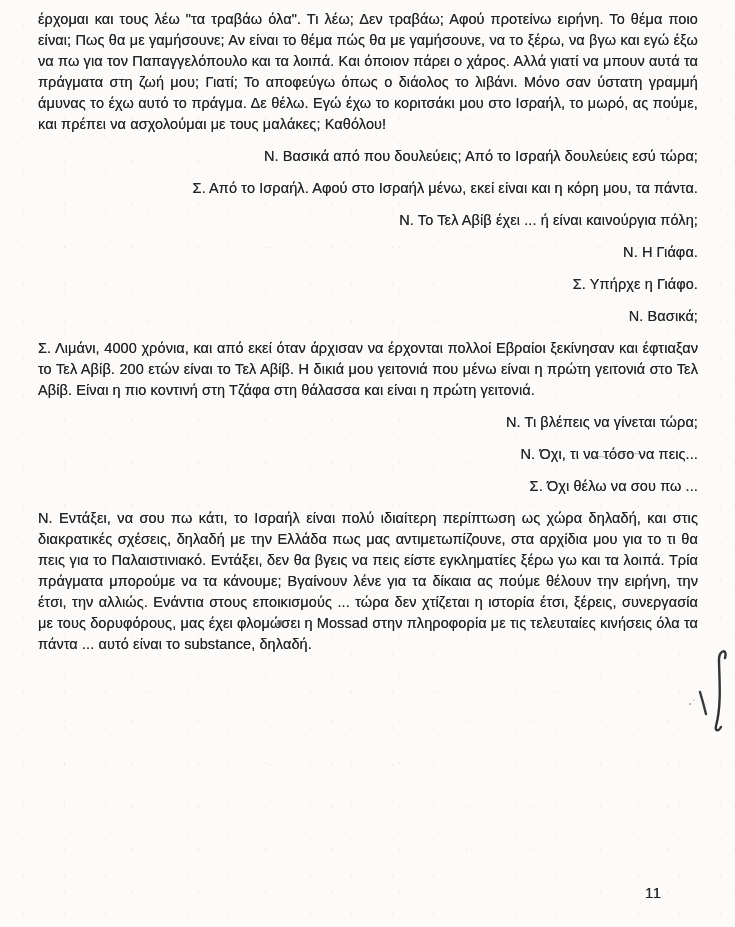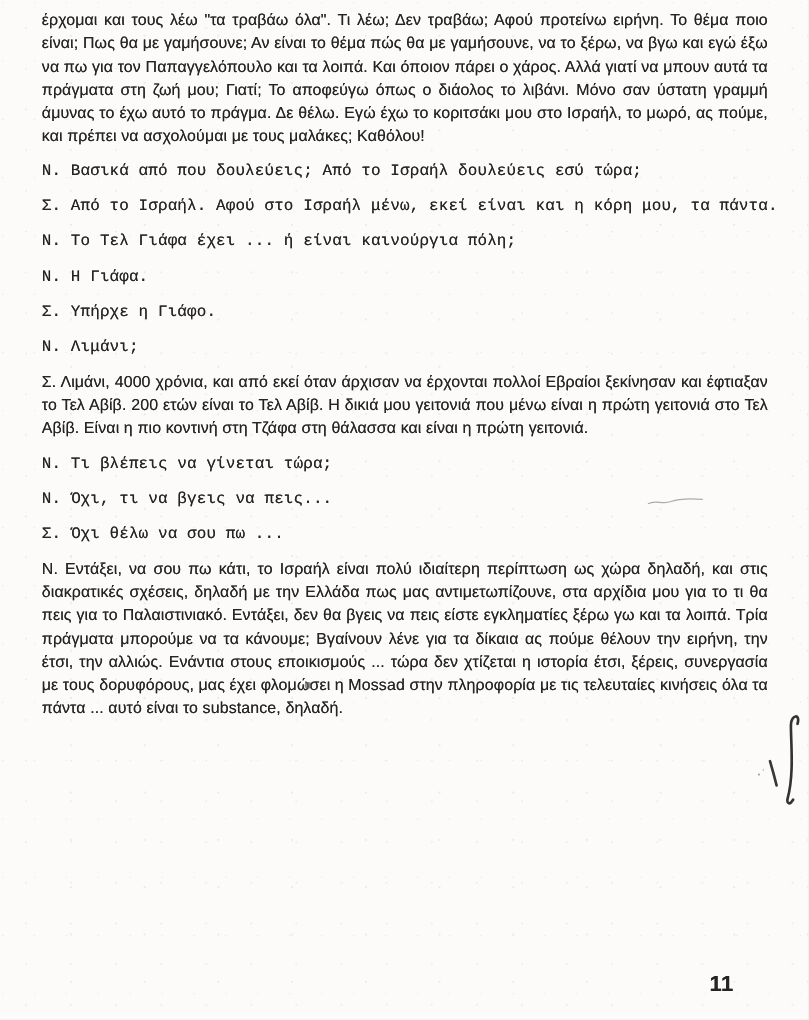--- a/index.html
+++ b/index.html
@@ -38,27 +38,27 @@
     width: 660px;
   }
   .content p {
     margin: 0 0 11px 0;
     font-size: 14.5px;
     line-height: 21px;
     letter-spacing: 0.1px;
     text-shadow: 0 0 0.5px rgba(35,35,35,0.75);
   }
   .para { text-align: justify; }
-  .turn { text-align: left; white-space: nowrap; font-family: Liberation Mono, monospace; }
+  .turn { text-align: right; white-space: nowrap; }
   .page-number {
     position: absolute;
     left: 645px;
     top: 884px;
-    font-size: 20px;
-    font-weight: 700;
+    font-size: 15px;
+    font-weight: 400;
     letter-spacing: 0.5px;
     text-shadow: 0 0 0.5px rgba(35,35,35,0.8);
   }
   
   .speckle {
     position: absolute;
     pointer-events: none;
     background-image:
       radial-gradient(circle, #5f5f5f 0.7px, transparent 1.2px),
       radial-gradient(circle, #8a8a8a 0.6px, transparent 1.1px),
@@ -100,27 +100,27 @@
 </style>
 </head>
 <body>
 
 <div class="page">
 
   <div class="content">
     <p class="para">έρχομαι και τους λέω "τα τραβάω όλα". Τι λέω; Δεν τραβάω; Αφού προτείνω ειρήνη. Το θέμα ποιο είναι; Πως θα με γαμήσουνε; Αν είναι το θέμα πώς θα με γαμήσουνε, να το ξέρω, να βγω και εγώ έξω να πω για τον Παπαγγελόπουλο και τα λοιπά. Και όποιον πάρει ο χάρος. Αλλά γιατί να μπουν αυτά τα πράγματα στη ζωή μου; Γιατί; Το αποφεύγω όπως ο διάολος το λιβάνι. Μόνο σαν ύστατη γραμμή άμυνας το έχω αυτό το πράγμα. Δε θέλω. Εγώ έχω το κοριτσάκι μου στο Ισραήλ, το μωρό, ας πούμε, και πρέπει να ασχολούμαι με τους μαλάκες; Καθόλου!</p>
     <p class="turn">Ν. Βασικά από που δουλεύεις; Από το Ισραήλ δουλεύεις εσύ τώρα;</p>
     <p class="turn">Σ. Από το Ισραήλ. Αφού στο Ισραήλ μένω, εκεί είναι και η κόρη μου, τα πάντα.</p>
-    <p class="turn">Ν. Το Τελ Γιάφα έχει ... ή είναι καινούργια πόλη;</p>
+    <p class="turn">Ν. Το Τελ Αβίβ έχει ... ή είναι καινούργια πόλη;</p>
     <p class="turn">Ν. Η Γιάφα.</p>
     <p class="turn">Σ. Υπήρχε η Γιάφο.</p>
-    <p class="turn">Ν. Λιμάνι;</p>
+    <p class="turn">Ν. Βασικά;</p>
     <p class="para">Σ. Λιμάνι, 4000 χρόνια, και από εκεί όταν άρχισαν να έρχονται πολλοί Εβραίοι ξεκίνησαν και έφτιαξαν το Τελ Αβίβ. 200 ετών είναι το Τελ Αβίβ. Η δικιά μου γειτονιά που μένω είναι η πρώτη γειτονιά στο Τελ Αβίβ. Είναι η πιο κοντινή στη Τζάφα στη θάλασσα και είναι η πρώτη γειτονιά.</p>
     <p class="turn">Ν. Τι βλέπεις να γίνεται τώρα;</p>
-    <p class="turn">Ν. Όχι, τι να βγεις να πεις...</p>
+    <p class="turn">Ν. Όχι, τι να τόσο να πεις...</p>
     <p class="turn">Σ. Όχι θέλω να σου πω ...</p>
     <p class="para">Ν. Εντάξει, να σου πω κάτι, το Ισραήλ είναι πολύ ιδιαίτερη περίπτωση ως χώρα δηλαδή, και στις διακρατικές σχέσεις, δηλαδή με την Ελλάδα πως μας αντιμετωπίζουνε, στα αρχίδια μου για το τι θα πεις για το Παλαιστινιακό. Εντάξει, δεν θα βγεις να πεις είστε εγκληματίες ξέρω γω και τα λοιπά. Τρία πράγματα μπορούμε να τα κάνουμε; Βγαίνουν λένε για τα δίκαια ας πούμε θέλουν την ειρήνη, την έτσι, την αλλιώς. Ενάντια στους εποικισμούς ... τώρα δεν χτίζεται η ιστορία έτσι, ξέρεις, συνεργασία με τους δορυφόρους, μας έχει φλομώσει η Mossad στην πληροφορία με τις τελευταίες κινήσεις όλα τα πάντα ... αυτό είναι το substance, δηλαδή.</p>
   </div>
 
   <div class="speckle band-mid-gap"></div>
   <div class="speckle patch-right-1"></div>
   <div class="speckle patch-mid-1"></div>
   <div class="speckle patch-top-n"></div>
   <div class="speckle patch-oxi"></div>
   <div class="speckle patch-bottom"></div>

